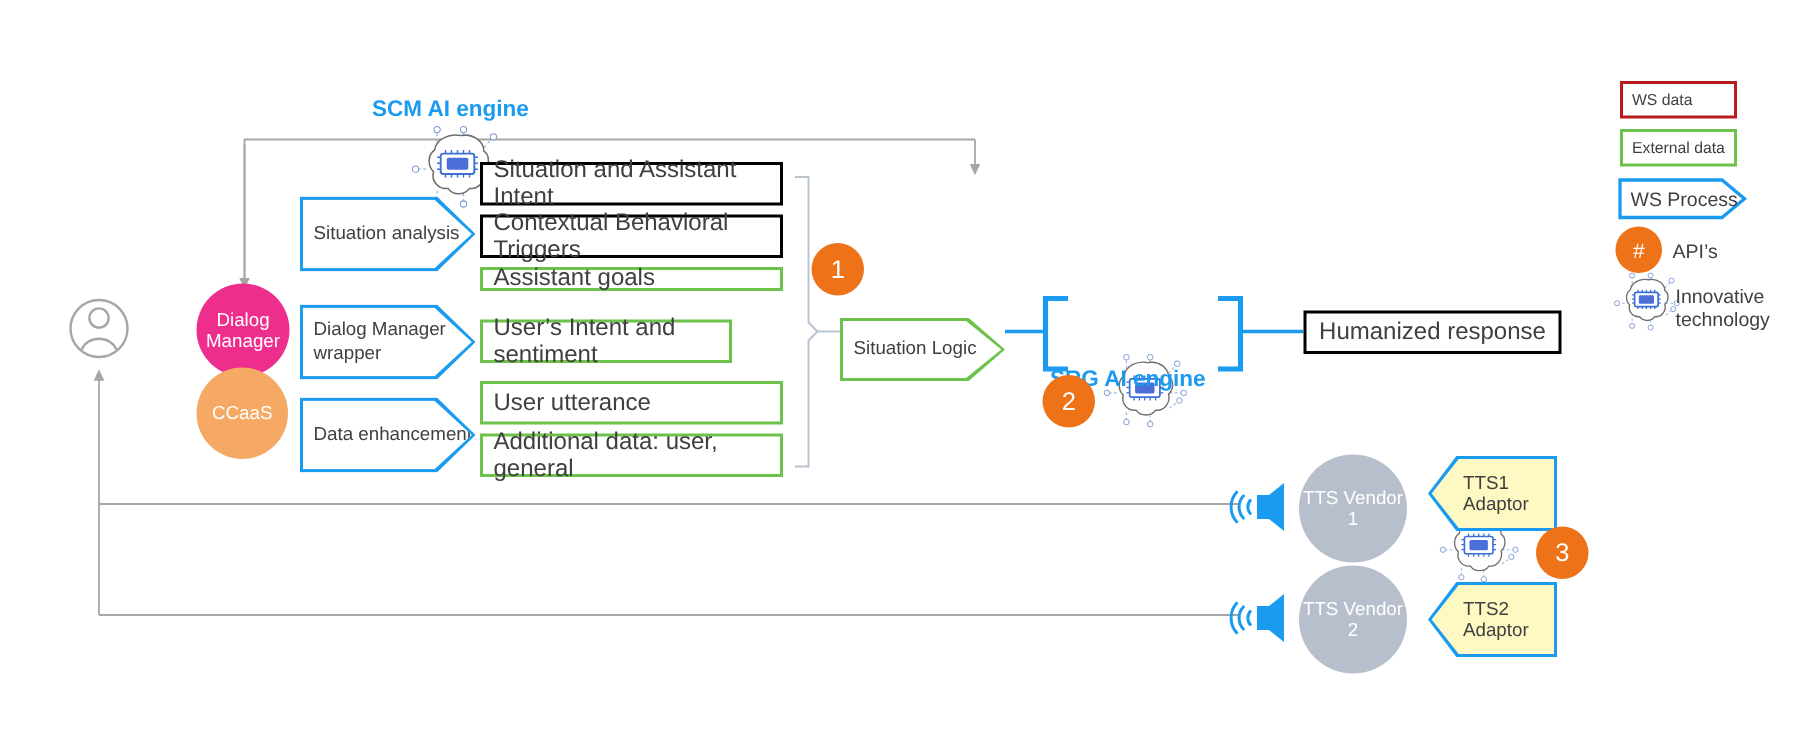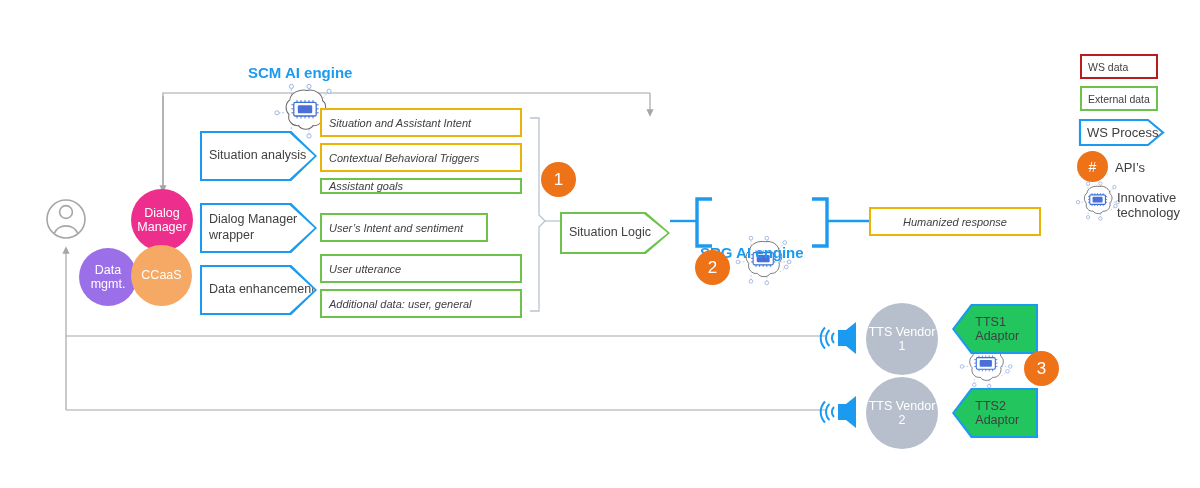--- a/index.html
+++ b/index.html
@@ -2,35 +2,35 @@
 <html><head>
 <meta charset="utf-8">
 <style>
   html,body{margin:0;padding:0;background:#fff;}
   body{width:1200px;height:488px;font-family:"Liberation Sans",sans-serif;overflow:hidden;}
   #canvas{position:relative;width:1200px;height:488px;background:#ffffff;}
   .abs{position:absolute;box-sizing:border-box;}
 
   
   .databox{display:flex;align-items:center;padding-left:7px;background:#fff;
-           border:2px solid #eab308;font-size:11px;color:#404040;font-style:italic;}
+           border:2px solid #000000;font-size:16px;color:#404040;}
   .databox.green{border-color:#6cc24a;}
 
   
   .chev{background:#1b9bf0;display:flex;align-items:center;
         clip-path:polygon(0 0,78% 0,100% 50%,78% 100%,0 100%);}
   .chev-in{position:absolute;left:2px;top:2px;right:2px;bottom:2px;background:#fff;
         clip-path:polygon(0 0,77.4% 0,99.6% 50%,77.4% 100%,0 100%);
         display:flex;align-items:center;}
   .chev-tx{padding-left:7px;font-size:12.5px;color:#404040;line-height:1.25;}
   .chev.green{background:#6cc24a;}
 
   
   .rchev{background:#1b9bf0;clip-path:polygon(22% 0,100% 0,100% 100%,22% 100%,0 50%);}
-  .rchev-in{position:absolute;left:2px;top:2px;right:2px;bottom:2px;background:#22c55e;
+  .rchev-in{position:absolute;left:2px;top:2px;right:2px;bottom:2px;background:#fef9c3;
         clip-path:polygon(22.5% 0,100% 0,100% 100%,22.5% 100%,0.5% 50%);
         display:flex;align-items:center;}
   .rchev-tx{padding-left:26%;font-size:12.5px;color:#404040;}
 
   
   .circ{border-radius:50%;display:flex;align-items:center;justify-content:center;
         text-align:center;color:#fff;line-height:1.15;}
   .badge{border-radius:50%;background:#ee7218;color:#fff;display:flex;
          align-items:center;justify-content:center;font-size:17px;}
 
@@ -204,23 +204,20 @@
       <path d="M1080,120 L1148,120 L1163,132.5 L1148,145 L1080,145 Z" fill="#fff" stroke="#1b9bf0" stroke-width="2.2"></path>
     </g>
   </svg>
 
   <div class="abs eng-title" style="left:248px;top:64px;">SCM AI engine</div>
   <div class="abs eng-title" style="left:700px;top:200px;margin-top:44px;">SRG AI engine</div>
 
   <div class="abs circ" style="left:131px;top:189px;width:62px;height:62px;background:#ee2e8c;font-size:12.5px;">
     <span>Dialog Manager</span>
   </div>
-  <div class="abs circ" style="left:79px;top:248px;width:58px;height:58px;background:#9b6fe8;font-size:12.5px;">
-    <span>Data mgmt.</span>
-  </div>
   <div class="abs circ" style="left:131px;top:245px;width:61px;height:61px;background:#f5a964;font-size:12.5px;">
     <span>CCaaS</span>
   </div>
 
   <div class="abs chev" style="left:200px;top:131px;width:117px;height:50px;">
     <div class="chev-in">
         <div class="chev-tx">Situation analysis</div>
       </div>
   </div>
   <div class="abs chev" style="left:200px;top:203px;width:117px;height:50px;">

